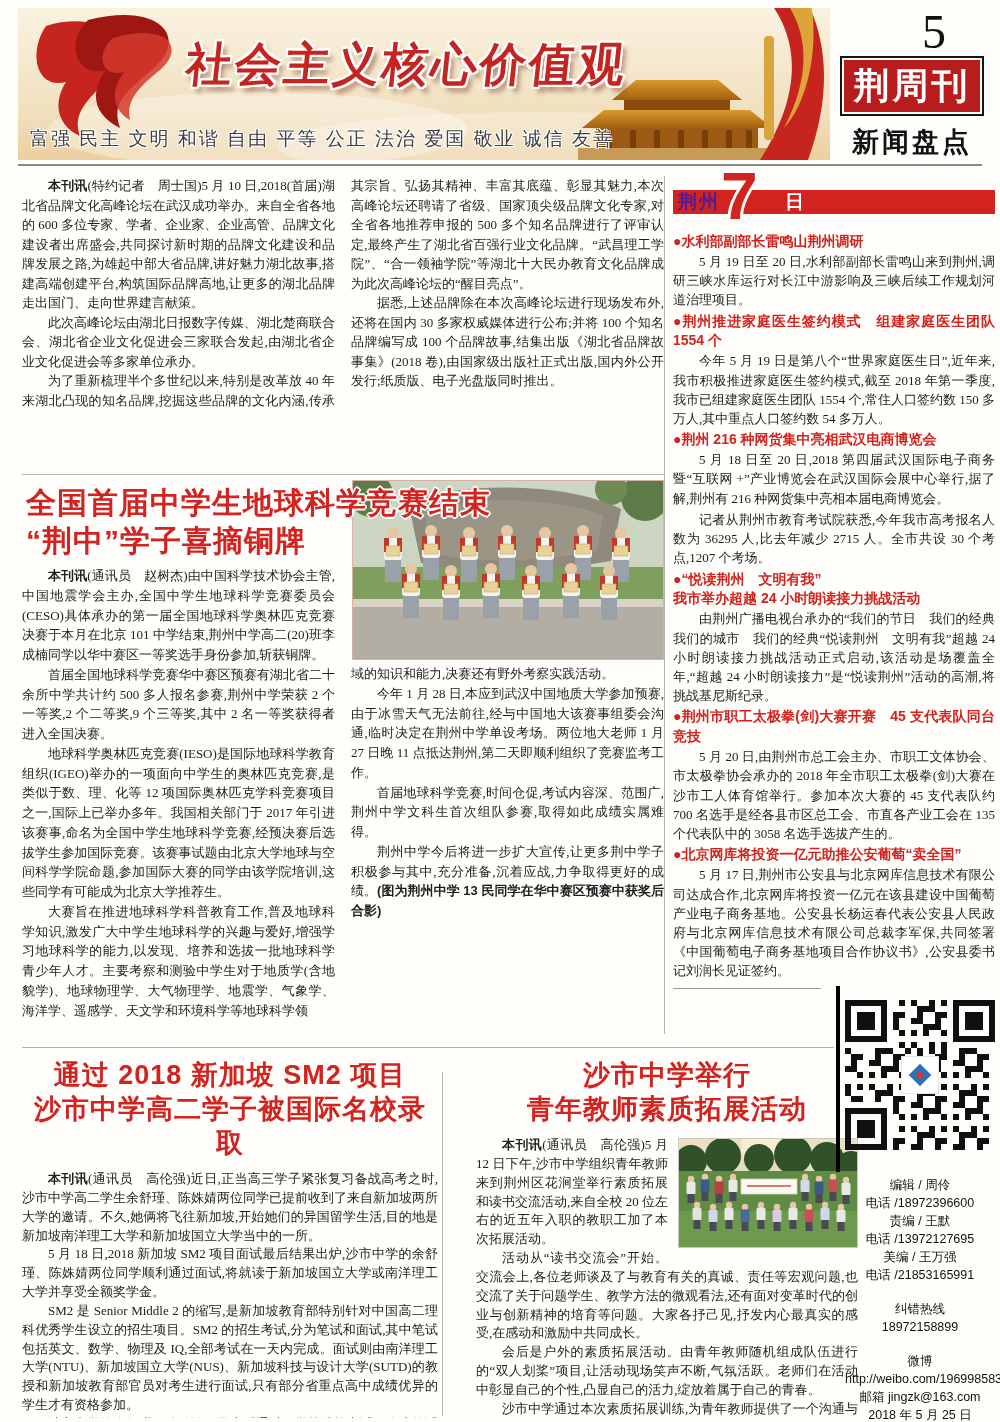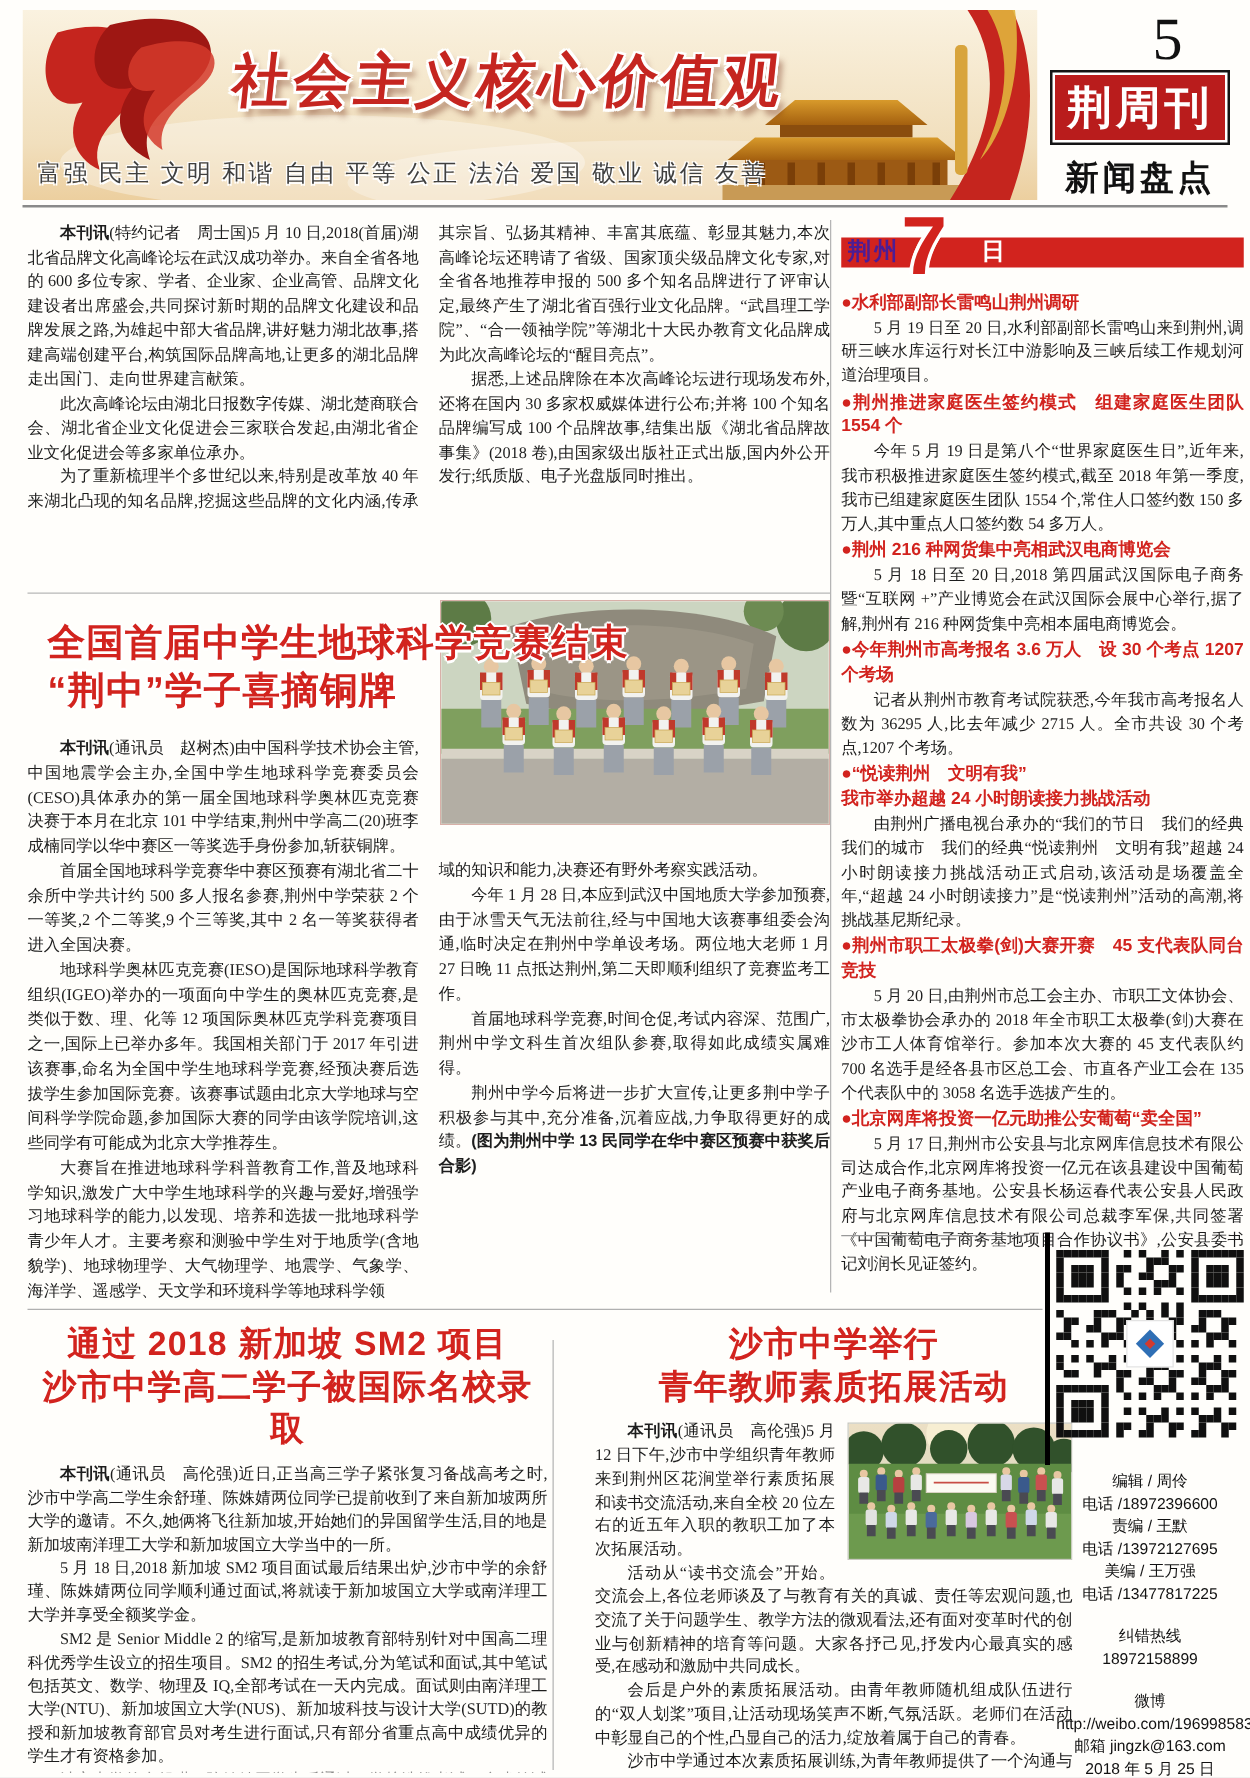--- a/index.html
+++ b/index.html
@@ -52,21 +52,21 @@
     font-size:29px; letter-spacing:1px; color:#d2231e; margin:2px 0 14px 0; white-space:nowrap;
   }
   .cols2 { column-count:2; column-gap:16px; height:258px; font-size:13px; line-height:1.5; overflow:hidden; }
 
   .rule-a1a2 { position:absolute; left:22px; top:474px; width:642px; border-top:1px solid #b8b8b8; }
 
   
   .article2 { position:absolute; left:22px; top:480px; width:642px; height:562px; overflow:hidden; }
   .a2-photo { position:absolute; top:0; right:0; width:312px; height:180px; border:1px solid #d8b0a8; z-index:1; }
   .article2 h1 {
-    position:relative; z-index:2; margin:16px; white-space:pre-line;
+    position:relative; z-index:2; margin:4px; white-space:pre-line;
     font-family:"Liberation Sans", sans-serif; font-weight:bold;
     font-size:30px; line-height:38px; letter-spacing:1px; color:#d2231e;
     text-shadow:2px 0 0 #fff,-2px 0 0 #fff,0 2px 0 #fff,0 -2px 0 #fff,
                 1px 1px 0 #fff,-1px -1px 0 #fff,1px -1px 0 #fff,-1px 1px 0 #fff;
   }
   .a2-cols { display:flex; gap:16px; margin-top:6px; }
   .a2col { width:313px; font-size:13px; line-height:1.52; }
   .a2col p { margin:0; text-indent:2em; text-align:justify; }
   .a2col p.cont { text-indent:0; }
   .a2col-r { padding-top:98px; }
@@ -258,21 +258,20 @@
     </div>
     <div class="dg-item">
       <div class="dg-head">●荆州推进家庭医生签约模式　组建家庭医生团队 1554 个</div>
       <p class="dg-body">今年 5 月 19 日是第八个“世界家庭医生日”,近年来,我市积极推进家庭医生签约模式,截至 2018 年第一季度,我市已组建家庭医生团队 1554 个,常住人口签约数 150 多万人,其中重点人口签约数 54 多万人。</p>
     </div>
     <div class="dg-item">
       <div class="dg-head">●荆州 216 种网货集中亮相武汉电商博览会</div>
       <p class="dg-body">5 月 18 日至 20 日,2018 第四届武汉国际电子商务暨“互联网 +”产业博览会在武汉国际会展中心举行,据了解,荆州有 216 种网货集中亮相本届电商博览会。</p>
     </div>
     <div class="dg-item">
-      <div class="dg-head">●今年荆州市高考报名 3.6 万人　设 30 个考点 1207 个考场</div>
       <p class="dg-body">记者从荆州市教育考试院获悉,今年我市高考报名人数为 36295 人,比去年减少 2715 人。全市共设 30 个考点,1207 个考场。</p>
     </div>
     <div class="dg-item">
       <div class="dg-head">●“悦读荆州　文明有我”
 我市举办超越 24 小时朗读接力挑战活动</div>
       <p class="dg-body">由荆州广播电视台承办的“我们的节日　我们的经典　我们的城市　我们的经典“悦读荆州　文明有我”超越 24 小时朗读接力挑战活动正式启动,该活动是场覆盖全年,“超越 24 小时朗读接力”是“悦读荆州”活动的高潮,将挑战基尼斯纪录。</p>
     </div>
     <div class="dg-item">
       <div class="dg-head">●荆州市职工太极拳(剑)大赛开赛　45 支代表队同台竞技</div>
       <p class="dg-body">5 月 20 日,由荆州市总工会主办、市职工文体协会、市太极拳协会承办的 2018 年全市职工太极拳(剑)大赛在沙市工人体育馆举行。参加本次大赛的 45 支代表队约 700 名选手是经各县市区总工会、市直各产业工会在 135 个代表队中的 3058 名选手选拔产生的。</p>
@@ -993,21 +992,21 @@
         <div class="qr-diamond"></div>
       </div>
     </div>
     <div class="contact-lines">
       <div class="contact-group">
         <div>编辑 / 周伶</div>
         <div>电话 /18972396600</div>
         <div>责编 / 王默</div>
         <div>电话 /13972127695</div>
         <div>美编 / 王万强</div>
-        <div>电话 /13477817225</div>
+        <div>电话 /21853165991</div>
       </div>
       <div class="contact-group">
         <div>纠错热线</div>
         <div>18972158899</div>
       </div>
       <div class="contact-group">
         <div>微博</div>
         <div>http://weibo.com/1969985831</div>
         <div>邮箱 jingzk@163.com</div>
         <div>2018 年 5 月 25 日</div>

